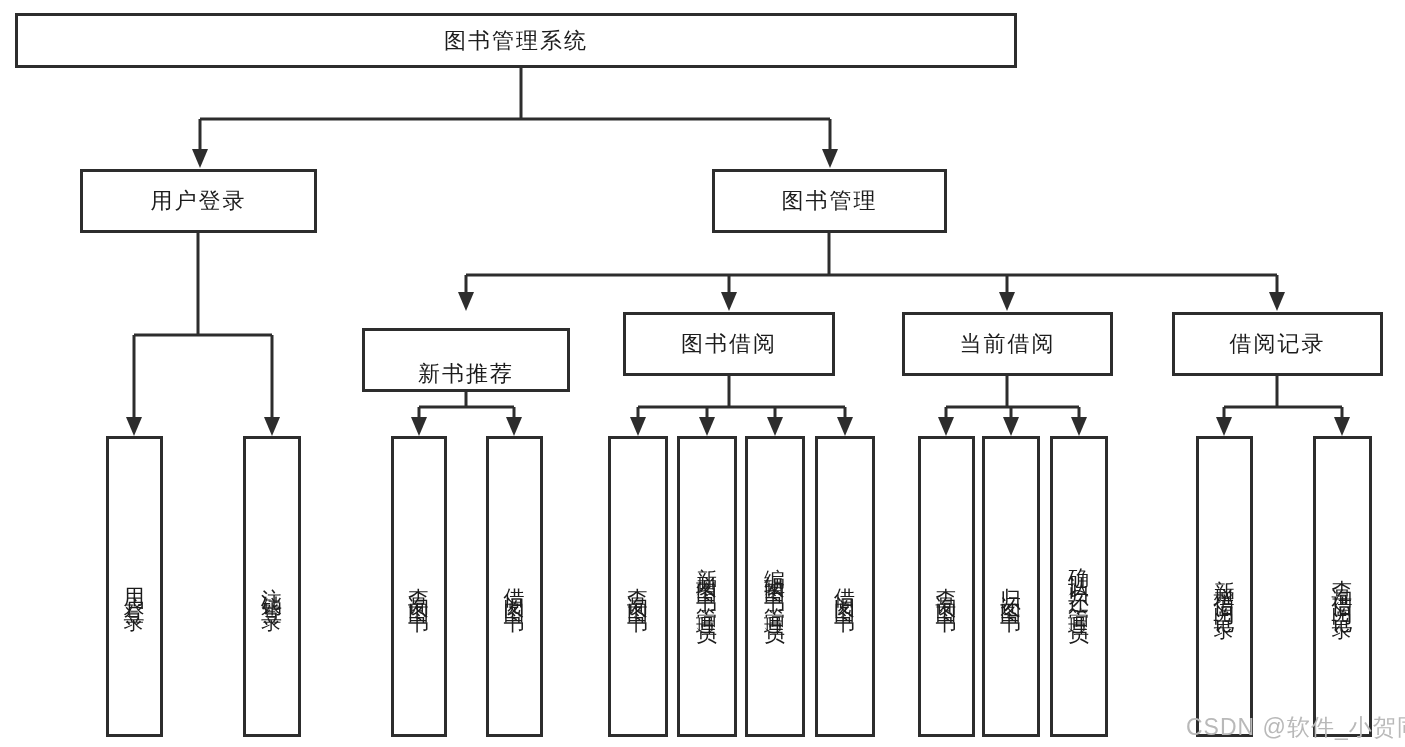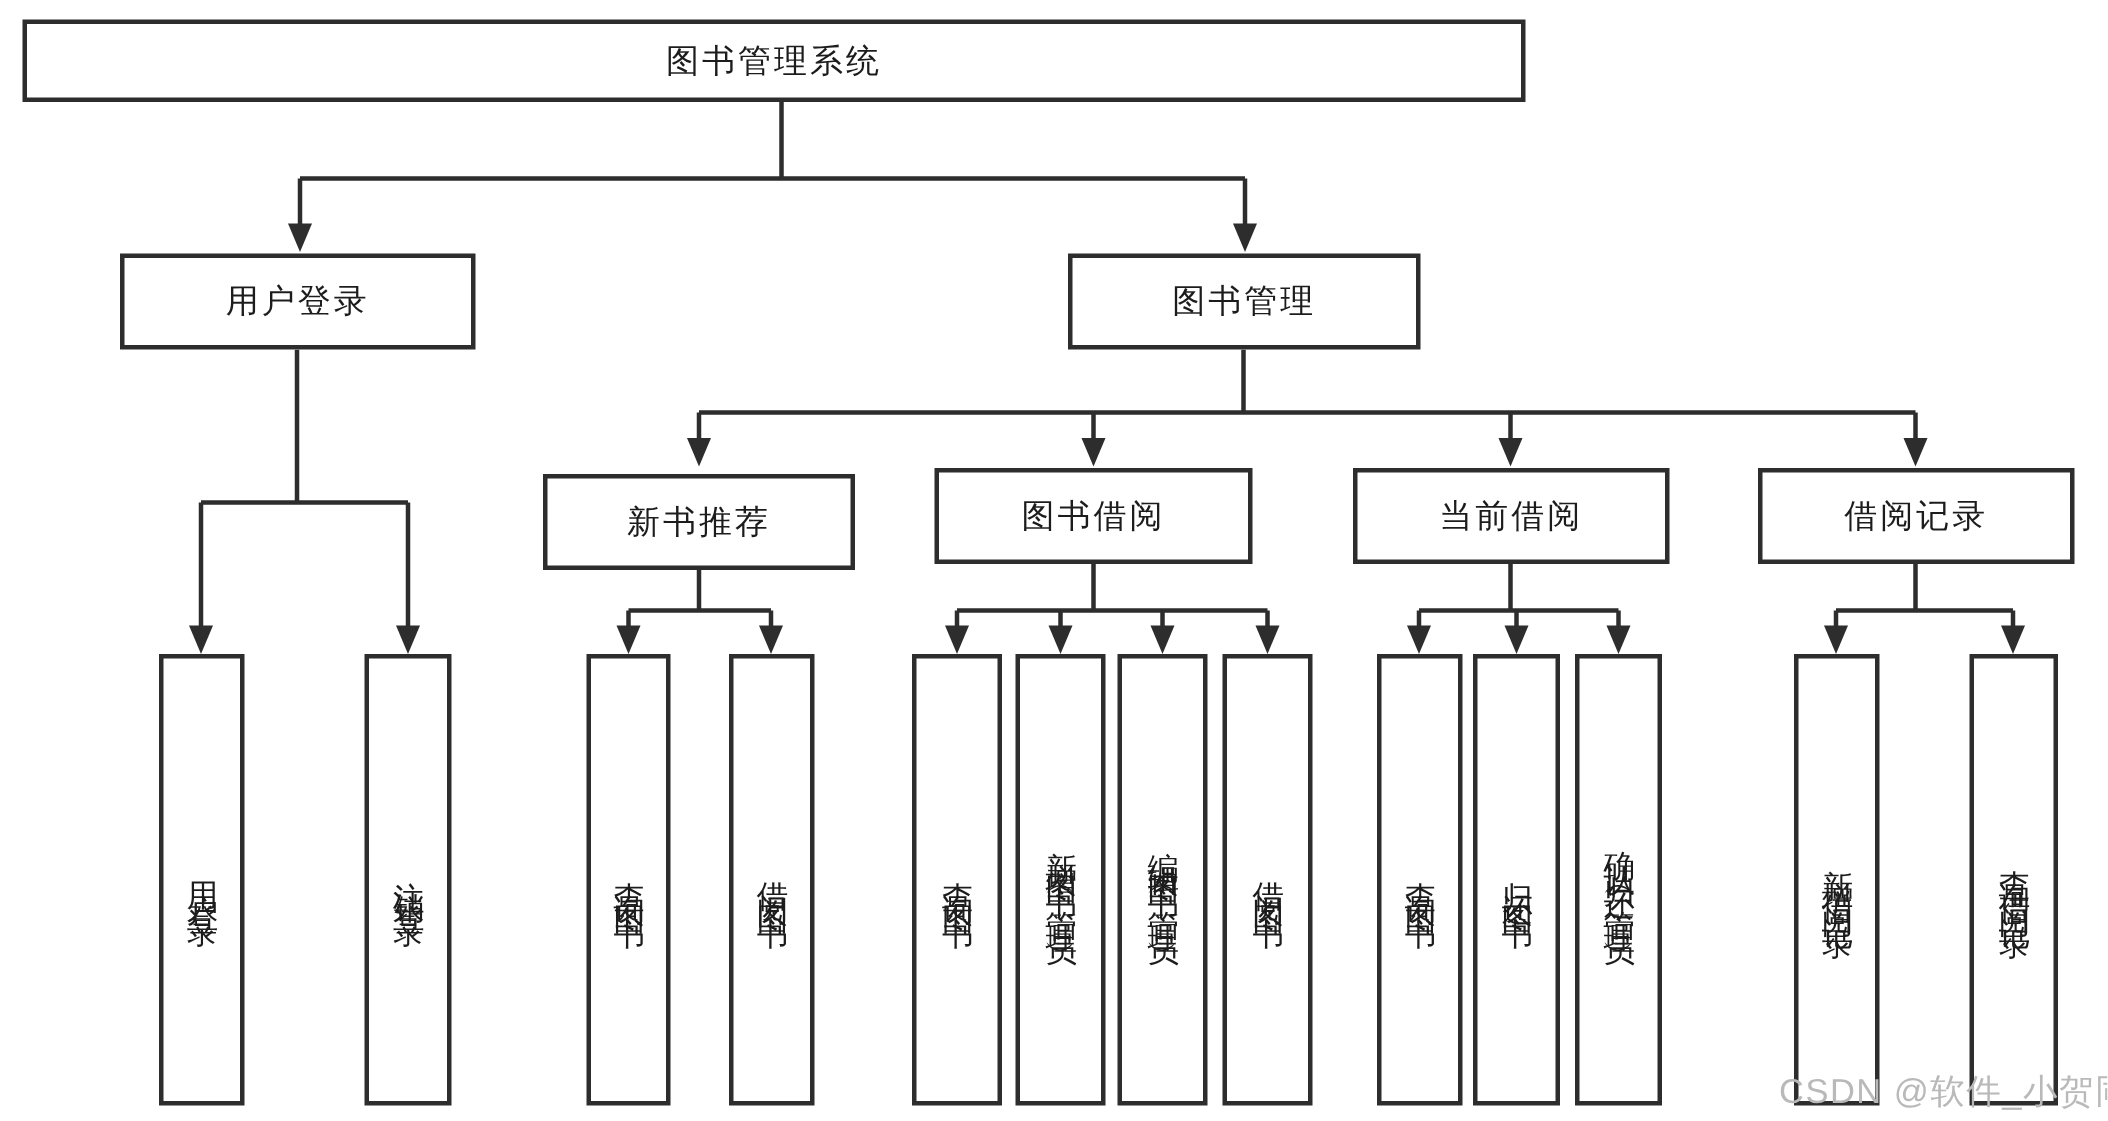--- a/index.html
+++ b/index.html
@@ -100,21 +100,21 @@
     <span class="htext">图书管理系统</span>
   </div>
 
   <div class="node" style="left:80px;top:169px;width:237px;height:64px;">
     <span class="htext">用户登录</span>
   </div>
   <div class="node" style="left:712px;top:169px;width:235px;height:64px;">
     <span class="htext">图书管理</span>
   </div>
 
-  <div class="node" style="left:362px;top:316px;width:208px;height:64px;">
+  <div class="node" style="left:362px;top:328px;width:208px;height:64px;align-items:flex-end;">
     <span class="htext">新书推荐</span>
   </div>
   <div class="node" style="left:623px;top:312px;width:212px;height:64px;">
     <span class="htext">图书借阅</span>
   </div>
   <div class="node" style="left:902px;top:312px;width:211px;height:64px;justify-content:center;">
     <span class="htext">当前借阅</span>
   </div>
   <div class="node" style="left:1172px;top:312px;width:211px;height:64px;">
     <span class="htext">借阅记录</span>

